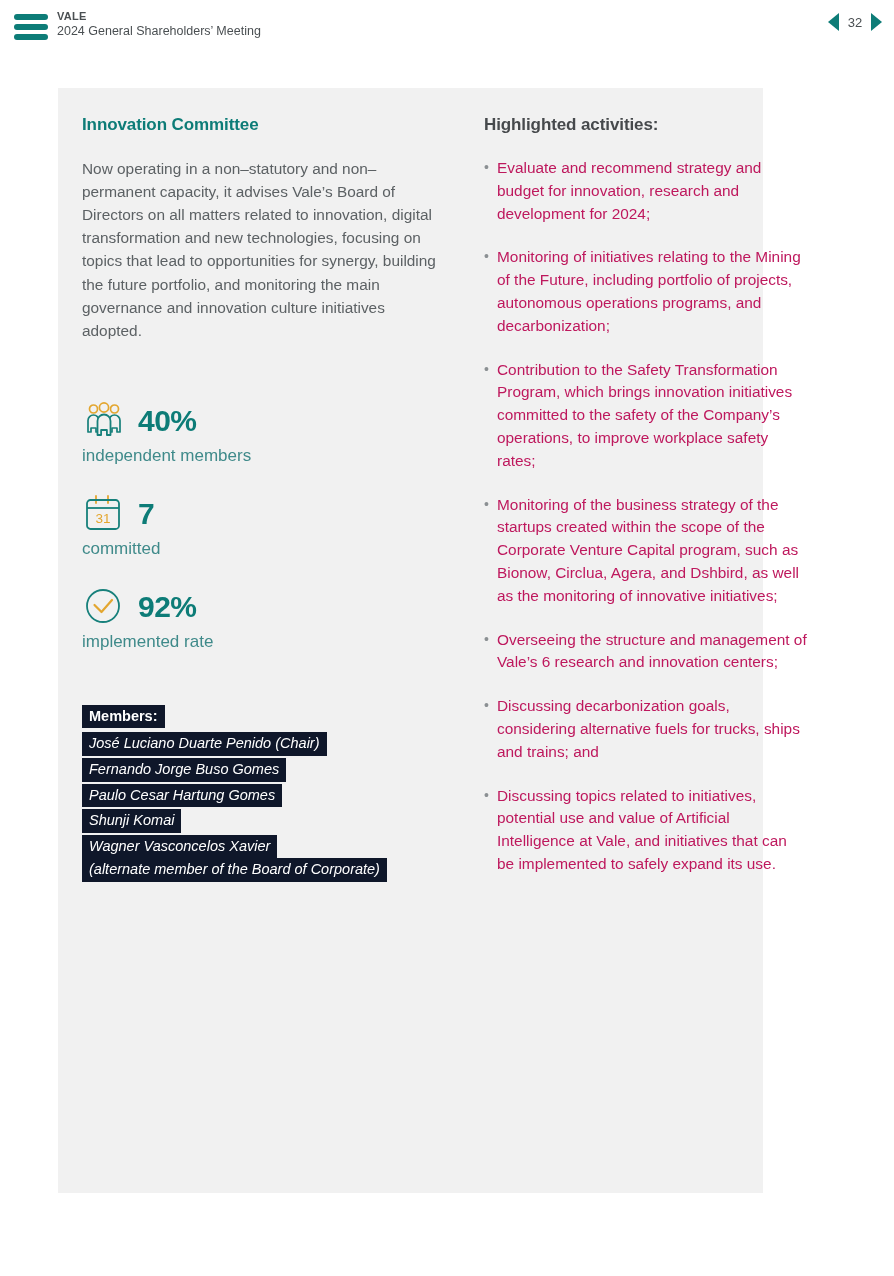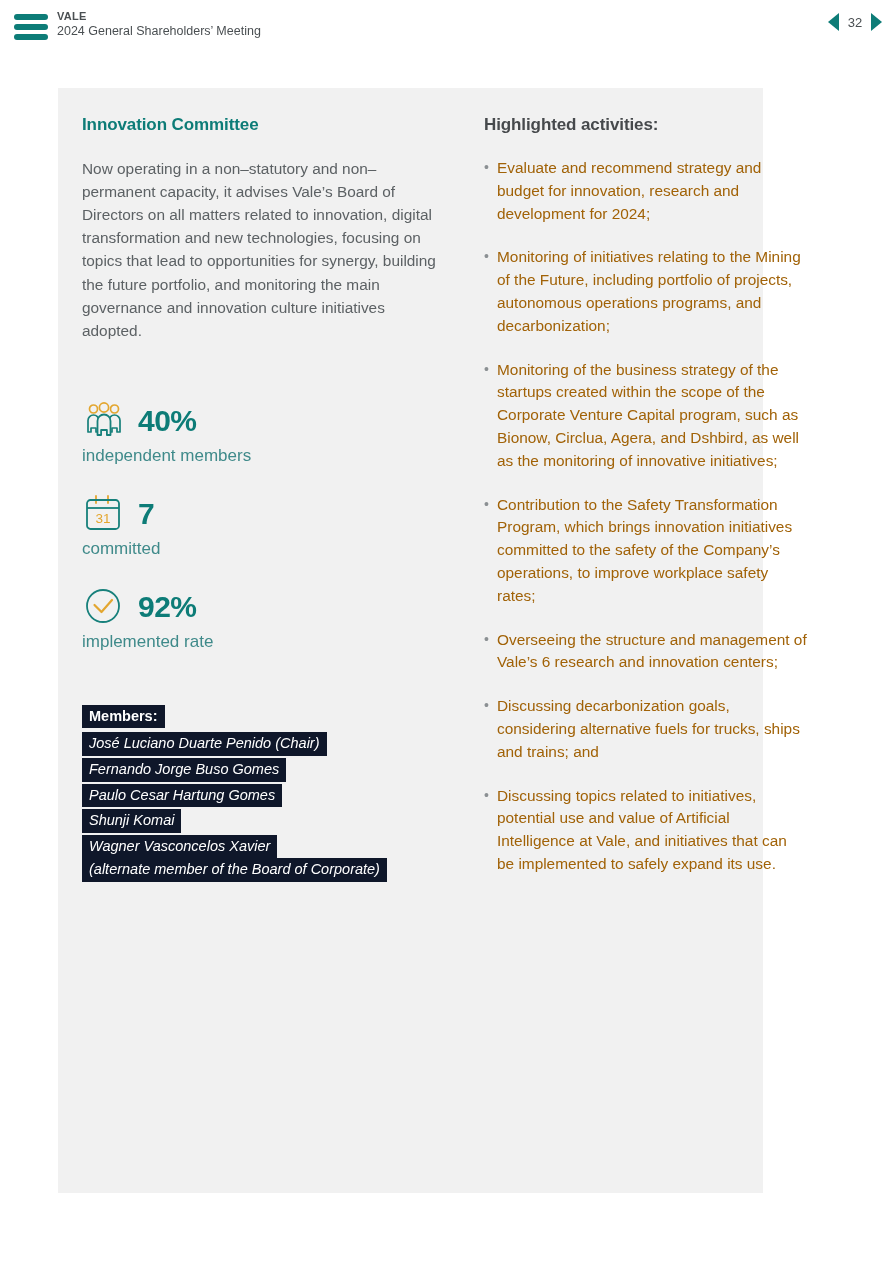--- a/index.html
+++ b/index.html
@@ -175,21 +175,21 @@
   .member-chip.tight { margin-top: 0; }
 
   
   ul.bullets { list-style: none; margin-top: 2px; }
   ul.bullets li {
     position: relative;
     padding-left: 13px;
     margin-bottom: 21px;
     font-size: 15.4px;
     line-height: 1.48;
-    color: #a16207;
+    color: #be185d;
   }
   ul.bullets li::before {
     content: "•";
     position: absolute;
     left: 0; top: 0;
     color: #8b9093;
     font-size: 14px;
   }
 </style>
 </head>
@@ -282,22 +282,22 @@
 
       </div>
 
       <div class="col-right">
 
         <h2 class="section-title dark">Highlighted activities:</h2>
 
         <ul class="bullets">
           <li>Evaluate and recommend strategy and budget for innovation, research and development for 2024;</li>
           <li>Monitoring of initiatives relating to the Mining of the Future, including portfolio of projects, autonomous operations programs, and decarbonization;</li>
+          <li>Contribution to the Safety Transformation Program, which brings innovation initiatives committed to the safety of the Company’s operations, to improve workplace safety rates;</li>
           <li>Monitoring of the business strategy of the startups created within the scope of the Corporate Venture Capital program, such as Bionow, Circlua, Agera, and Dshbird, as well as the monitoring of innovative initiatives;</li>
-          <li>Contribution to the Safety Transformation Program, which brings innovation initiatives committed to the safety of the Company’s operations, to improve workplace safety rates;</li>
           <li>Overseeing the structure and management of Vale’s 6 research and innovation centers;</li>
           <li>Discussing decarbonization goals, considering alternative fuels for trucks, ships and trains; and</li>
           <li>Discussing topics related to initiatives, potential use and value of Artificial Intelligence at Vale, and initiatives that can be implemented to safely expand its use.</li>
         </ul>
 
       </div>
 
     </div>
   </div>
 

